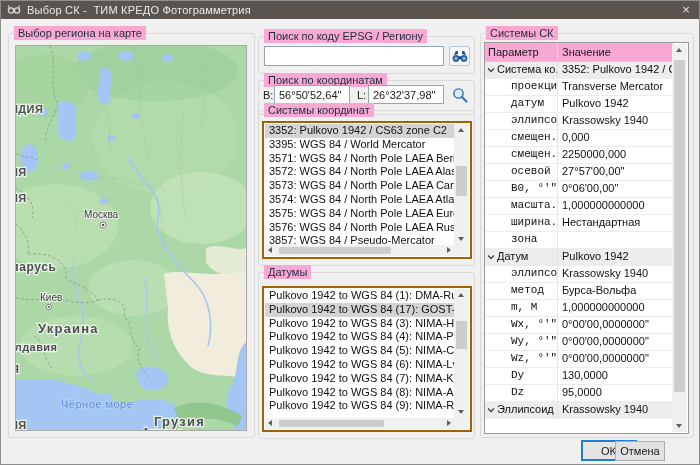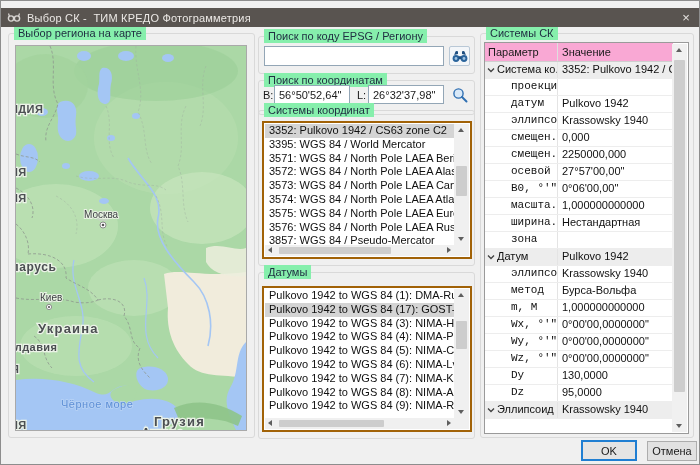--- a/index.html
+++ b/index.html
@@ -4,30 +4,30 @@
 <style>
   html,body{margin:0;padding:0;}
   body{
     width:700px;height:465px;position:relative;overflow:hidden;
     font-family:"Liberation Sans",sans-serif;background:#f0f0f0;
     -webkit-font-smoothing:antialiased;
   }
   .win-border{position:absolute;inset:0;border:1px solid #8d8d8d;pointer-events:none;z-index:90;}
 
   
-  #titlebar{position:absolute;left:0;top:8px;width:700px;height:19px;background:#595450;
+  #titlebar{position:absolute;left:0;top:0;width:700px;height:19px;background:#595450;
     display:flex;align-items:center;color:#ece9e6;font-size:11px;z-index:10;}
   #app-icon{margin:0 6px 0 7px;display:flex;align-items:center;}
   #title-text{white-space:pre;letter-spacing:.2px;}
   #close-btn{position:absolute;right:0;top:0;width:28px;height:19px;display:flex;
     align-items:center;justify-content:center;color:#e6e3e0;font-size:13px;cursor:default;}
 
   
   .groupbox{position:absolute;border:1px solid #d9d9d9;border-radius:3px;}
-  .gb-label{position:absolute;top:-8px;left:5px;background:#86efac;padding:0 4px;
+  .gb-label{position:absolute;top:-8px;left:5px;background:#f9a8d4;padding:0 4px;
     font-size:11px;color:#203042;white-space:nowrap;line-height:14px;}
 
   
   #map-frame{position:absolute;left:15px;top:45px;width:232px;height:386px;
     border:1px solid #a9a9a9;box-sizing:border-box;background:#abd8a6;overflow:hidden;}
   .m-country{font-family:"Liberation Sans",sans-serif;font-size:11px;font-weight:bold;
     fill:#4b4f52;paint-order:stroke;stroke:#ecf3e8;stroke-width:2.5px;letter-spacing:.4px;}
   .m-big{font-size:13px;letter-spacing:1.2px;}
   .m-mid{font-size:12px;letter-spacing:.6px;}
   .m-city{font-family:"Liberation Sans",sans-serif;font-size:10px;fill:#3e4144;
@@ -78,21 +78,21 @@
   .td-param.child{padding-left:26px;font-family:Liberation Mono, monospace;}
   .chev{width:12px;display:flex;align-items:center;justify-content:center;flex:none;}
   .pname{white-space:nowrap;overflow:hidden;}
   .td-val{flex:1;padding-left:4px;white-space:nowrap;overflow:hidden;}
 
   
   .btn{position:absolute;font-family:"Liberation Sans",sans-serif;font-size:11px;color:#1a1a1a;
     background:#e1e1e1;border:1px solid #adadad;box-sizing:border-box;
     display:flex;align-items:center;justify-content:center;}
   #ok-btn{left:581px;top:440px;width:56px;height:21px;border:2px solid #1f7ed2;background:#e4e4e4;}
-  #cancel-btn{left:647px;top:441px;width:50px;height:20px;}
+  #cancel-btn{left:615px;top:441px;width:50px;height:20px;}
 </style>
 </head>
 <body>
 
 <div class="win-border"></div>
 
 <div id="titlebar">
   <span id="app-icon">
     <svg width="14" height="11" viewBox="0 0 14 11">
       <circle cx="4" cy="6.5" r="2.6" fill="none" stroke="#d9d6d3" stroke-width="1.4"></circle>
@@ -298,20 +298,21 @@
             </svg>
           </span>
           <span class="pname">Система ко...</span>
         </div>
         <div class="td-val">3352: Pulkovo 1942 / CS63 ...</div>
       </div>
       <div class="tr">
         <div class="td-param child">
           <span class="pname">проекция</span>
         </div>
+        <div class="td-val">Transverse Mercator</div>
       </div>
       <div class="tr">
         <div class="td-param child">
           <span class="pname">датум</span>
         </div>
         <div class="td-val">Pulkovo 1942</div>
       </div>
       <div class="tr">
         <div class="td-param child">
           <span class="pname">эллипсо...</span>

